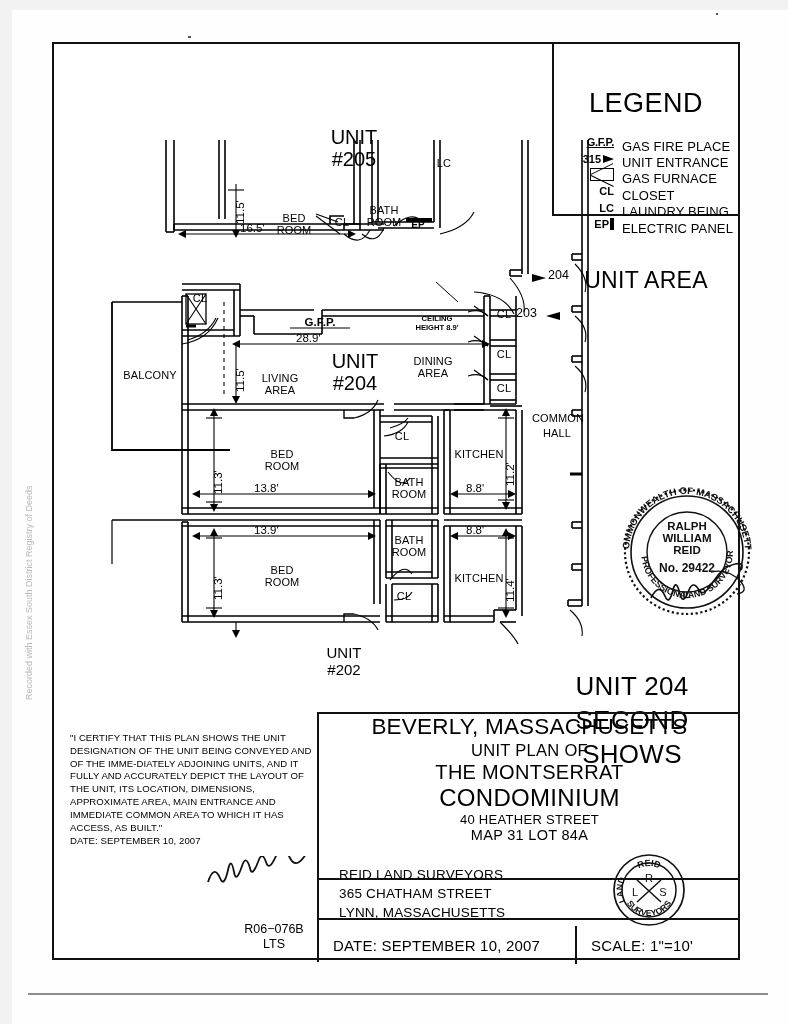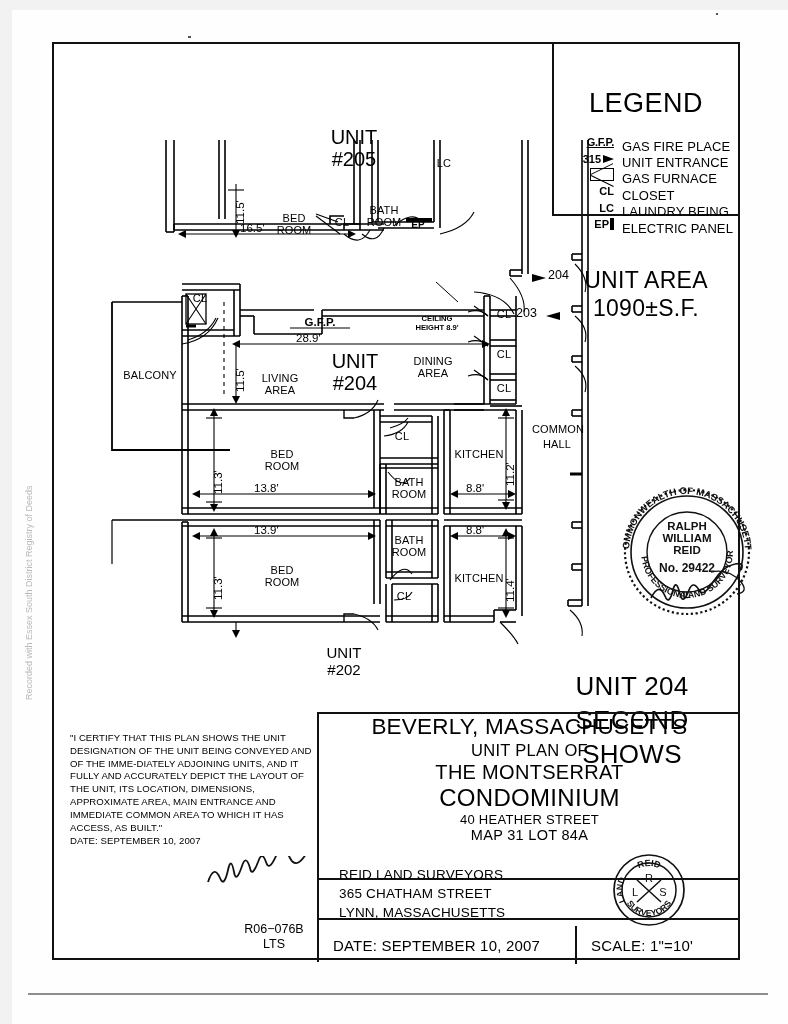--- a/index.html
+++ b/index.html
@@ -465,21 +465,21 @@
     <div class="lbl" style="left:438px;top:338px;width:24px;">
       <span>CL</span>
     </div>
 
     <div class="ent" style="left:494px;top:224px;">
       <span>204</span>
     </div>
     <div class="ent" style="left:462px;top:262px;">
       <span>203</span>
     </div>
-    <div class="lbl" style="left:478px;top:378px;width:50px;line-height:1.35;">
+    <div class="lbl" style="left:478px;top:367px;width:50px;line-height:1.35;">
       <span>COMMON</span><br><span>HALL</span>
     </div>
 
     <div class="lbl" style="left:198px;top:404px;width:60px;">
       <span>BED</span><br><span>ROOM</span>
     </div>
     <div class="lbl" style="left:336px;top:386px;width:24px;">
       <span>CL</span>
     </div>
     <div class="lbl" style="left:326px;top:432px;width:58px;">
@@ -587,21 +587,20 @@
             <span>EP</span>
             <span class="ep-bar"></span>
           </span>
         </div>
         <div class="lg-txt">ELECTRIC PANEL</div>
       </div>
     </div>
 
     <div id="unit-area">
       <div>UNIT AREA</div>
-      <div>1090±S.F.</div>
     </div>
 
     <svg id="seal" viewBox="0 0 160 160">
       <defs>
         <path id="arcTop" d="M 22 80 A 58 58 0 0 1 138 80"></path>
         <path id="arcBot" d="M 34 80 A 46 46 0 0 0 126 80"></path>
       </defs>
       <circle cx="80" cy="80" r="62" fill="none" stroke="#111" stroke-width="2.2" stroke-dasharray="2.2 2.6"></circle>
       <circle cx="80" cy="80" r="56" fill="none" stroke="#111" stroke-width="1.6"></circle>
       <circle cx="80" cy="80" r="40" fill="none" stroke="#111" stroke-width="1.4"></circle>

